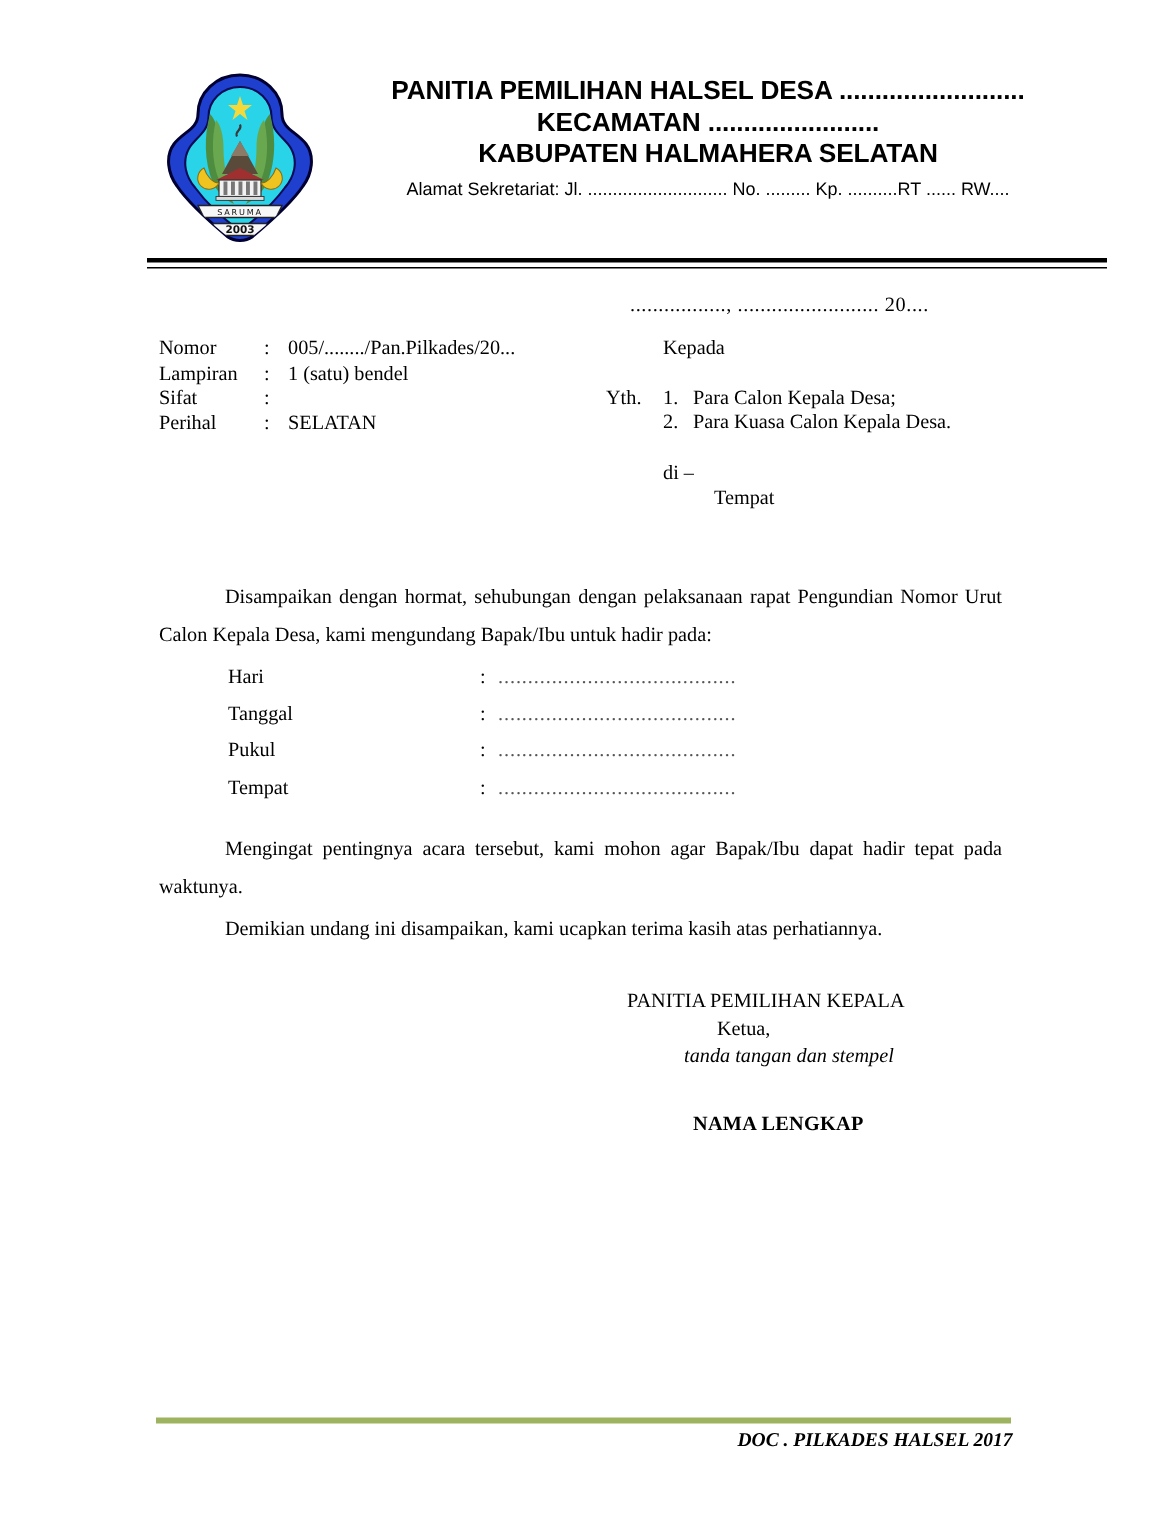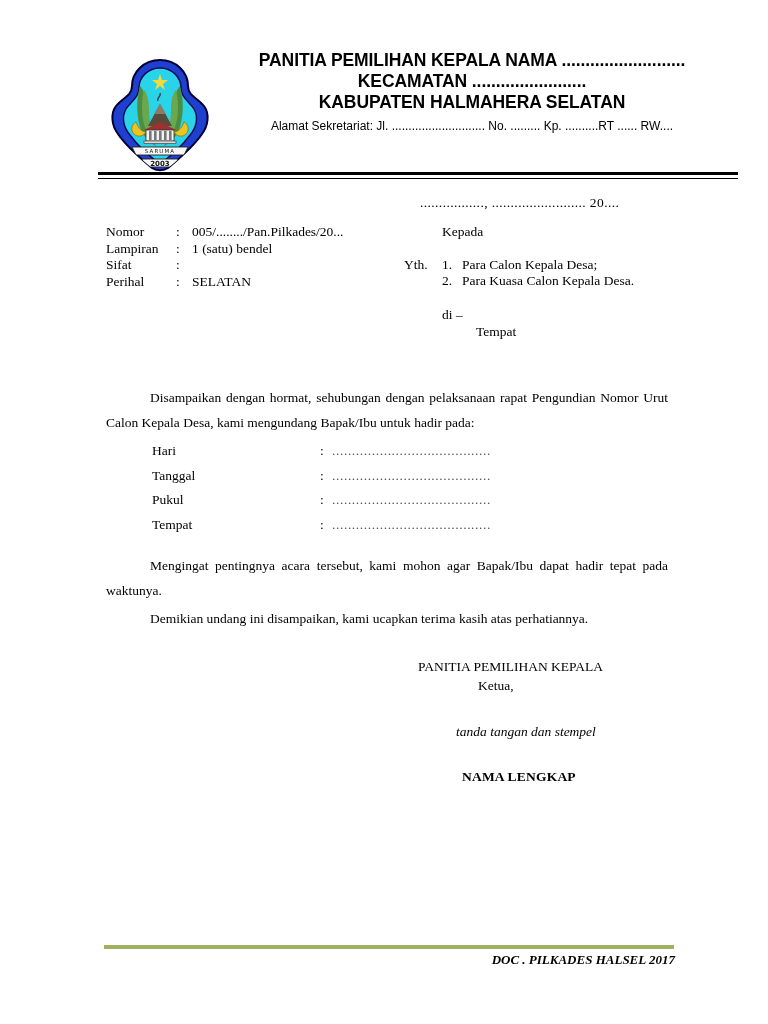--- a/index.html
+++ b/index.html
@@ -29,21 +29,21 @@
   .letterhead {
     position: absolute;
     left: 98px;
     top: 46px;
     width: 640px;
     height: 126px;
   }
   .logo-wrap {
     position: absolute;
     left: 8px;
-    top: 10px;
+    top: 0;
     width: 108px;
     height: 122px;
   }
   .logo-wrap svg { display: block; }
 
   .head-lines {
     position: absolute;
     left: 108px;
     top: 4px;
     width: 532px;
@@ -197,21 +197,20 @@
     top: 658px;
     width: 280px;
     font-size: 13.5px;
     line-height: 18px;
   }
   .sign-org1 { white-space: nowrap; }
   .sign-org2 { white-space: nowrap; margin-left: 8px; }
   .sign-dots { color: #555; letter-spacing: 0.4px; font-size: 12px; }
   .sign-role { margin-left: 60px; margin-top: 1px; }
   .sign-note {
-    margin-top: 28px;
     margin-left: 38px;
     font-style: italic;
     font-size: 13.5px;
   }
   .sign-name {
     margin-top: 27px;
     margin-left: 44px;
     font-weight: bold;
     font-size: 13.5px;
     letter-spacing: 0.2px;
@@ -299,21 +298,21 @@
           <path d="M26 91 L82 91 L78 99 L30 99 Z" fill="#f7f7f7" stroke="#222" stroke-width="0.9"></path>
           <text x="54" y="97.2" font-family="DejaVu Sans, sans-serif" font-size="5.4" text-anchor="middle" fill="#111" letter-spacing="1.2">SARUMA</text>
 
           <path d="M36 103 L72 103 L70 111 L38 111 Z" fill="#f7f7f7" stroke="#222" stroke-width="0.9"></path>
           <text x="54" y="109.6" font-family="DejaVu Sans, sans-serif" font-size="7" text-anchor="middle" fill="#111" font-weight="bold">2003</text>
         </g>
       </svg>
     </div>
 
     <div class="head-lines">
-      <div class="head-title">PANITIA PEMILIHAN KEPALA NAMA ..........................</div>
+      <div class="head-title">PANITIA PEMILIHAN HALSEL DESA ..........................</div>
       <div class="head-title">KECAMATAN ........................</div>
       <div class="head-title">KABUPATEN HALMAHERA SELATAN</div>
       <div class="head-addr">Alamat Sekretariat: Jl. ............................ No. ......... Kp. ..........RT ...... RW....</div>
     </div>
   </div>
 
   <div class="rule-top"></div>
   <div class="rule-bot"></div>
 
   <div class="dateline dot-s">................., ......................... 20....</div>

